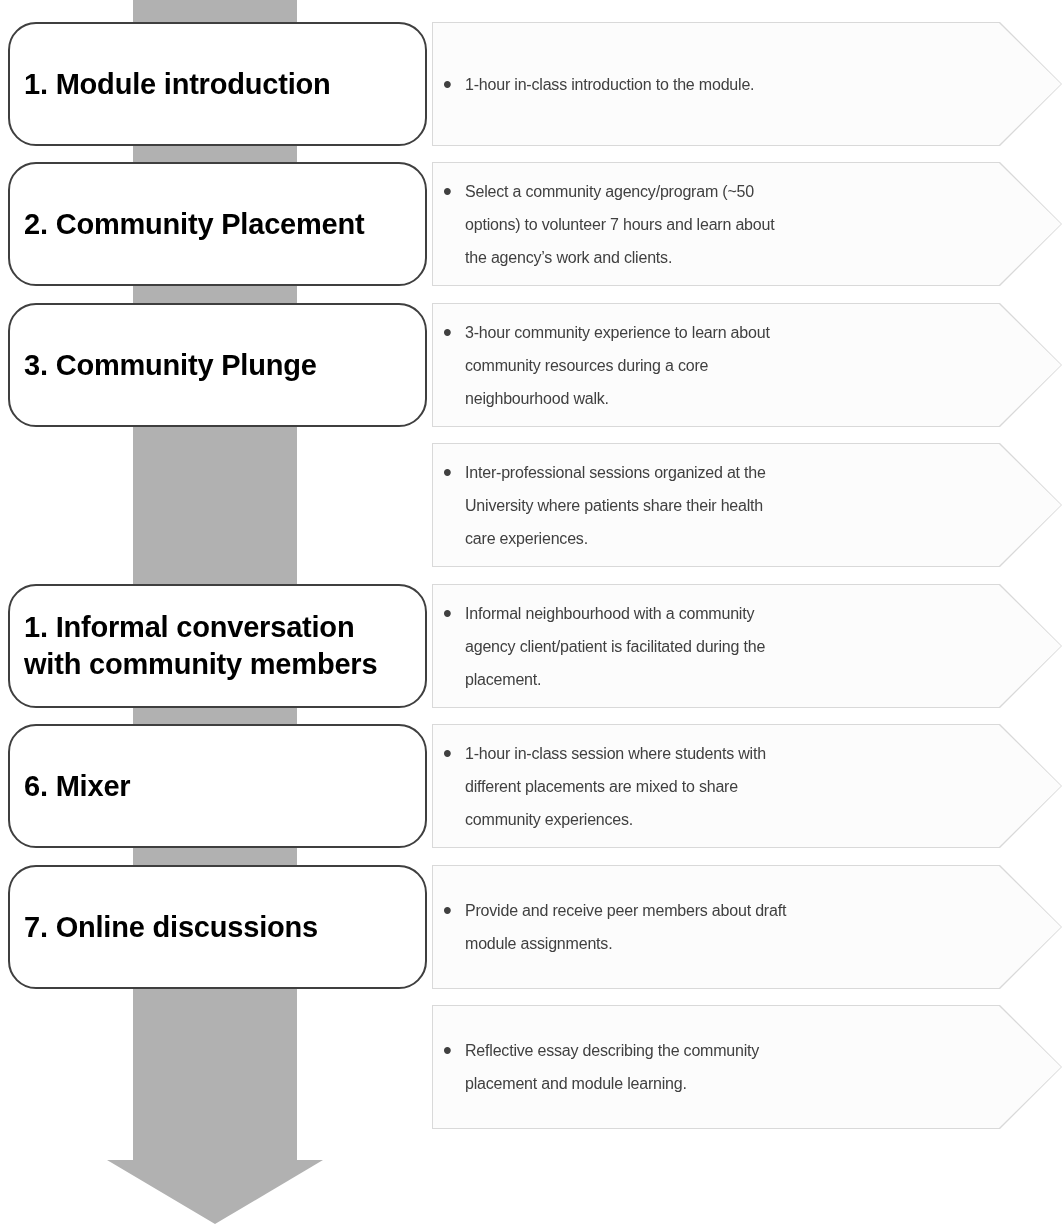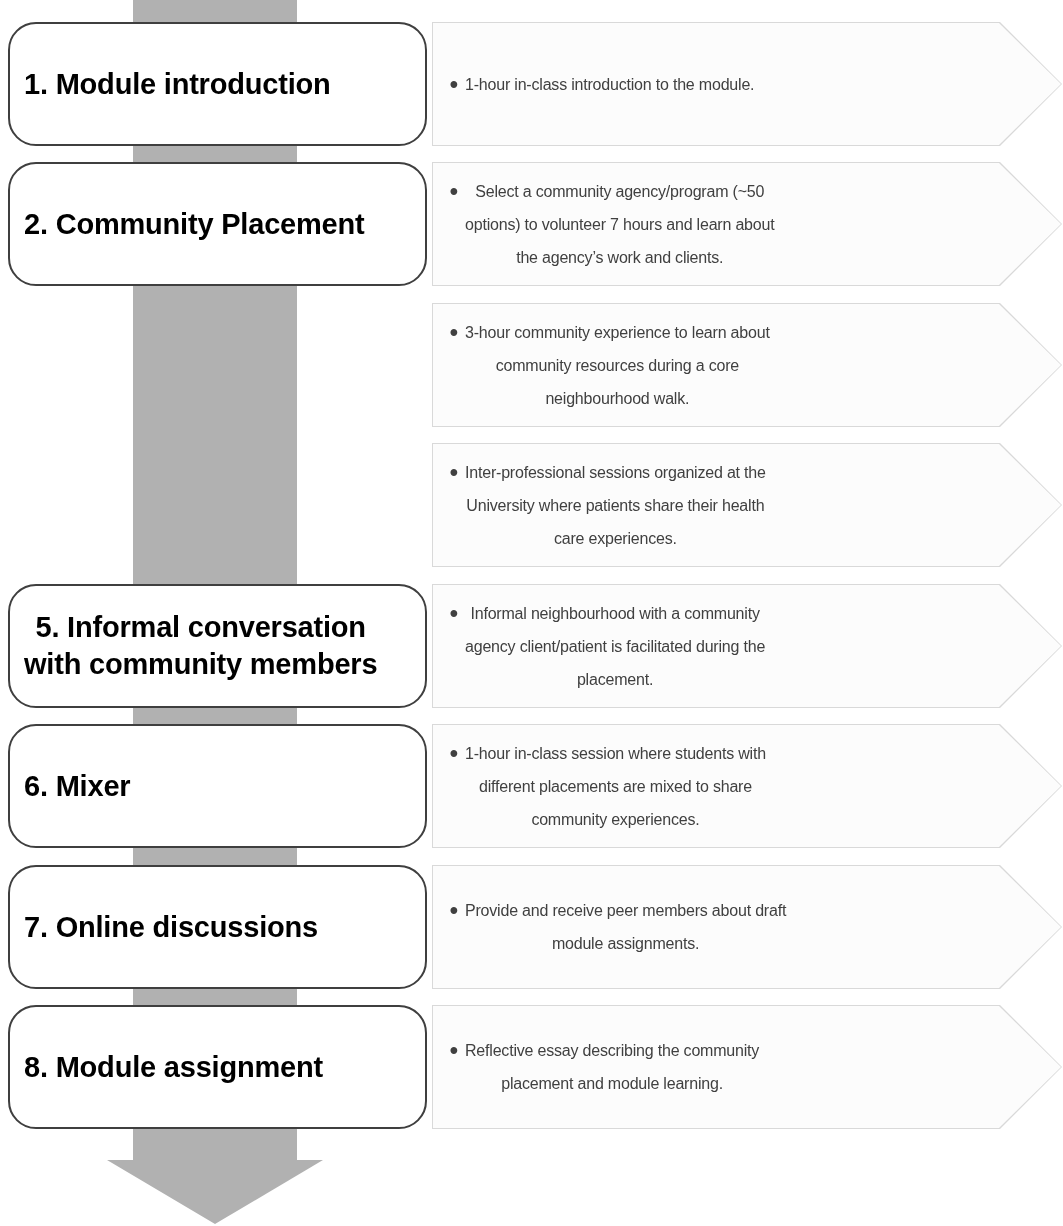--- a/index.html
+++ b/index.html
@@ -7,21 +7,20 @@
     padding: 0;
     background: #ffffff;
     font-family: "Liberation Sans", sans-serif;
   }
   .canvas {
     position: relative;
     width: 1063px;
     height: 1226px;
     background: #ffffff;
     overflow: hidden;
-    text-align: center;
   }
   
   .arrow-shaft {
     position: absolute;
     left: 133px;
     top: 0;
     width: 164px;
     height: 1161px;
     background: #b1b1b1;
     z-index: 0;
@@ -142,20 +141,23 @@
           <span class="bullet">•</span>
           <span class="desc-text">Select a community agency/program (~50
 options) to volunteer 7 hours and learn about
 the agency’s work and clients.</span>
         </div>
       </div>
     </div>
   </div>
 
   <div class="row" style="top:303px">
+    <div class="step-box">
+      <span class="step-title">3. Community Plunge</span>
+    </div>
     <div class="desc-box">
       <div class="desc-inner">
         <div class="desc-content">
           <span class="bullet">•</span>
           <span class="desc-text">3-hour community experience to learn about
 community resources during a core
 neighbourhood walk.</span>
         </div>
       </div>
     </div>
@@ -169,21 +171,21 @@
           <span class="desc-text">Inter-professional sessions organized at the
 University where patients share their health
 care experiences.</span>
         </div>
       </div>
     </div>
   </div>
 
   <div class="row" style="top:584px">
     <div class="step-box">
-      <span class="step-title">5. Informal conversation
+      <span class="step-title">1. Informal conversation
 with community members</span>
     </div>
     <div class="desc-box">
       <div class="desc-inner">
         <div class="desc-content">
           <span class="bullet">•</span>
           <span class="desc-text">Informal neighbourhood with a community
 agency client/patient is facilitated during the
 placement.</span>
         </div>
@@ -216,23 +218,20 @@
         <div class="desc-content">
           <span class="bullet">•</span>
           <span class="desc-text">Provide and receive peer members about draft
 module assignments.</span>
         </div>
       </div>
     </div>
   </div>
 
   <div class="row" style="top:1005px">
-    <div class="step-box">
-      <span class="step-title">8. Module assignment</span>
-    </div>
     <div class="desc-box">
       <div class="desc-inner">
         <div class="desc-content">
           <span class="bullet">•</span>
           <span class="desc-text">Reflective essay describing the community
 placement and module learning.</span>
         </div>
       </div>
     </div>
   </div>

